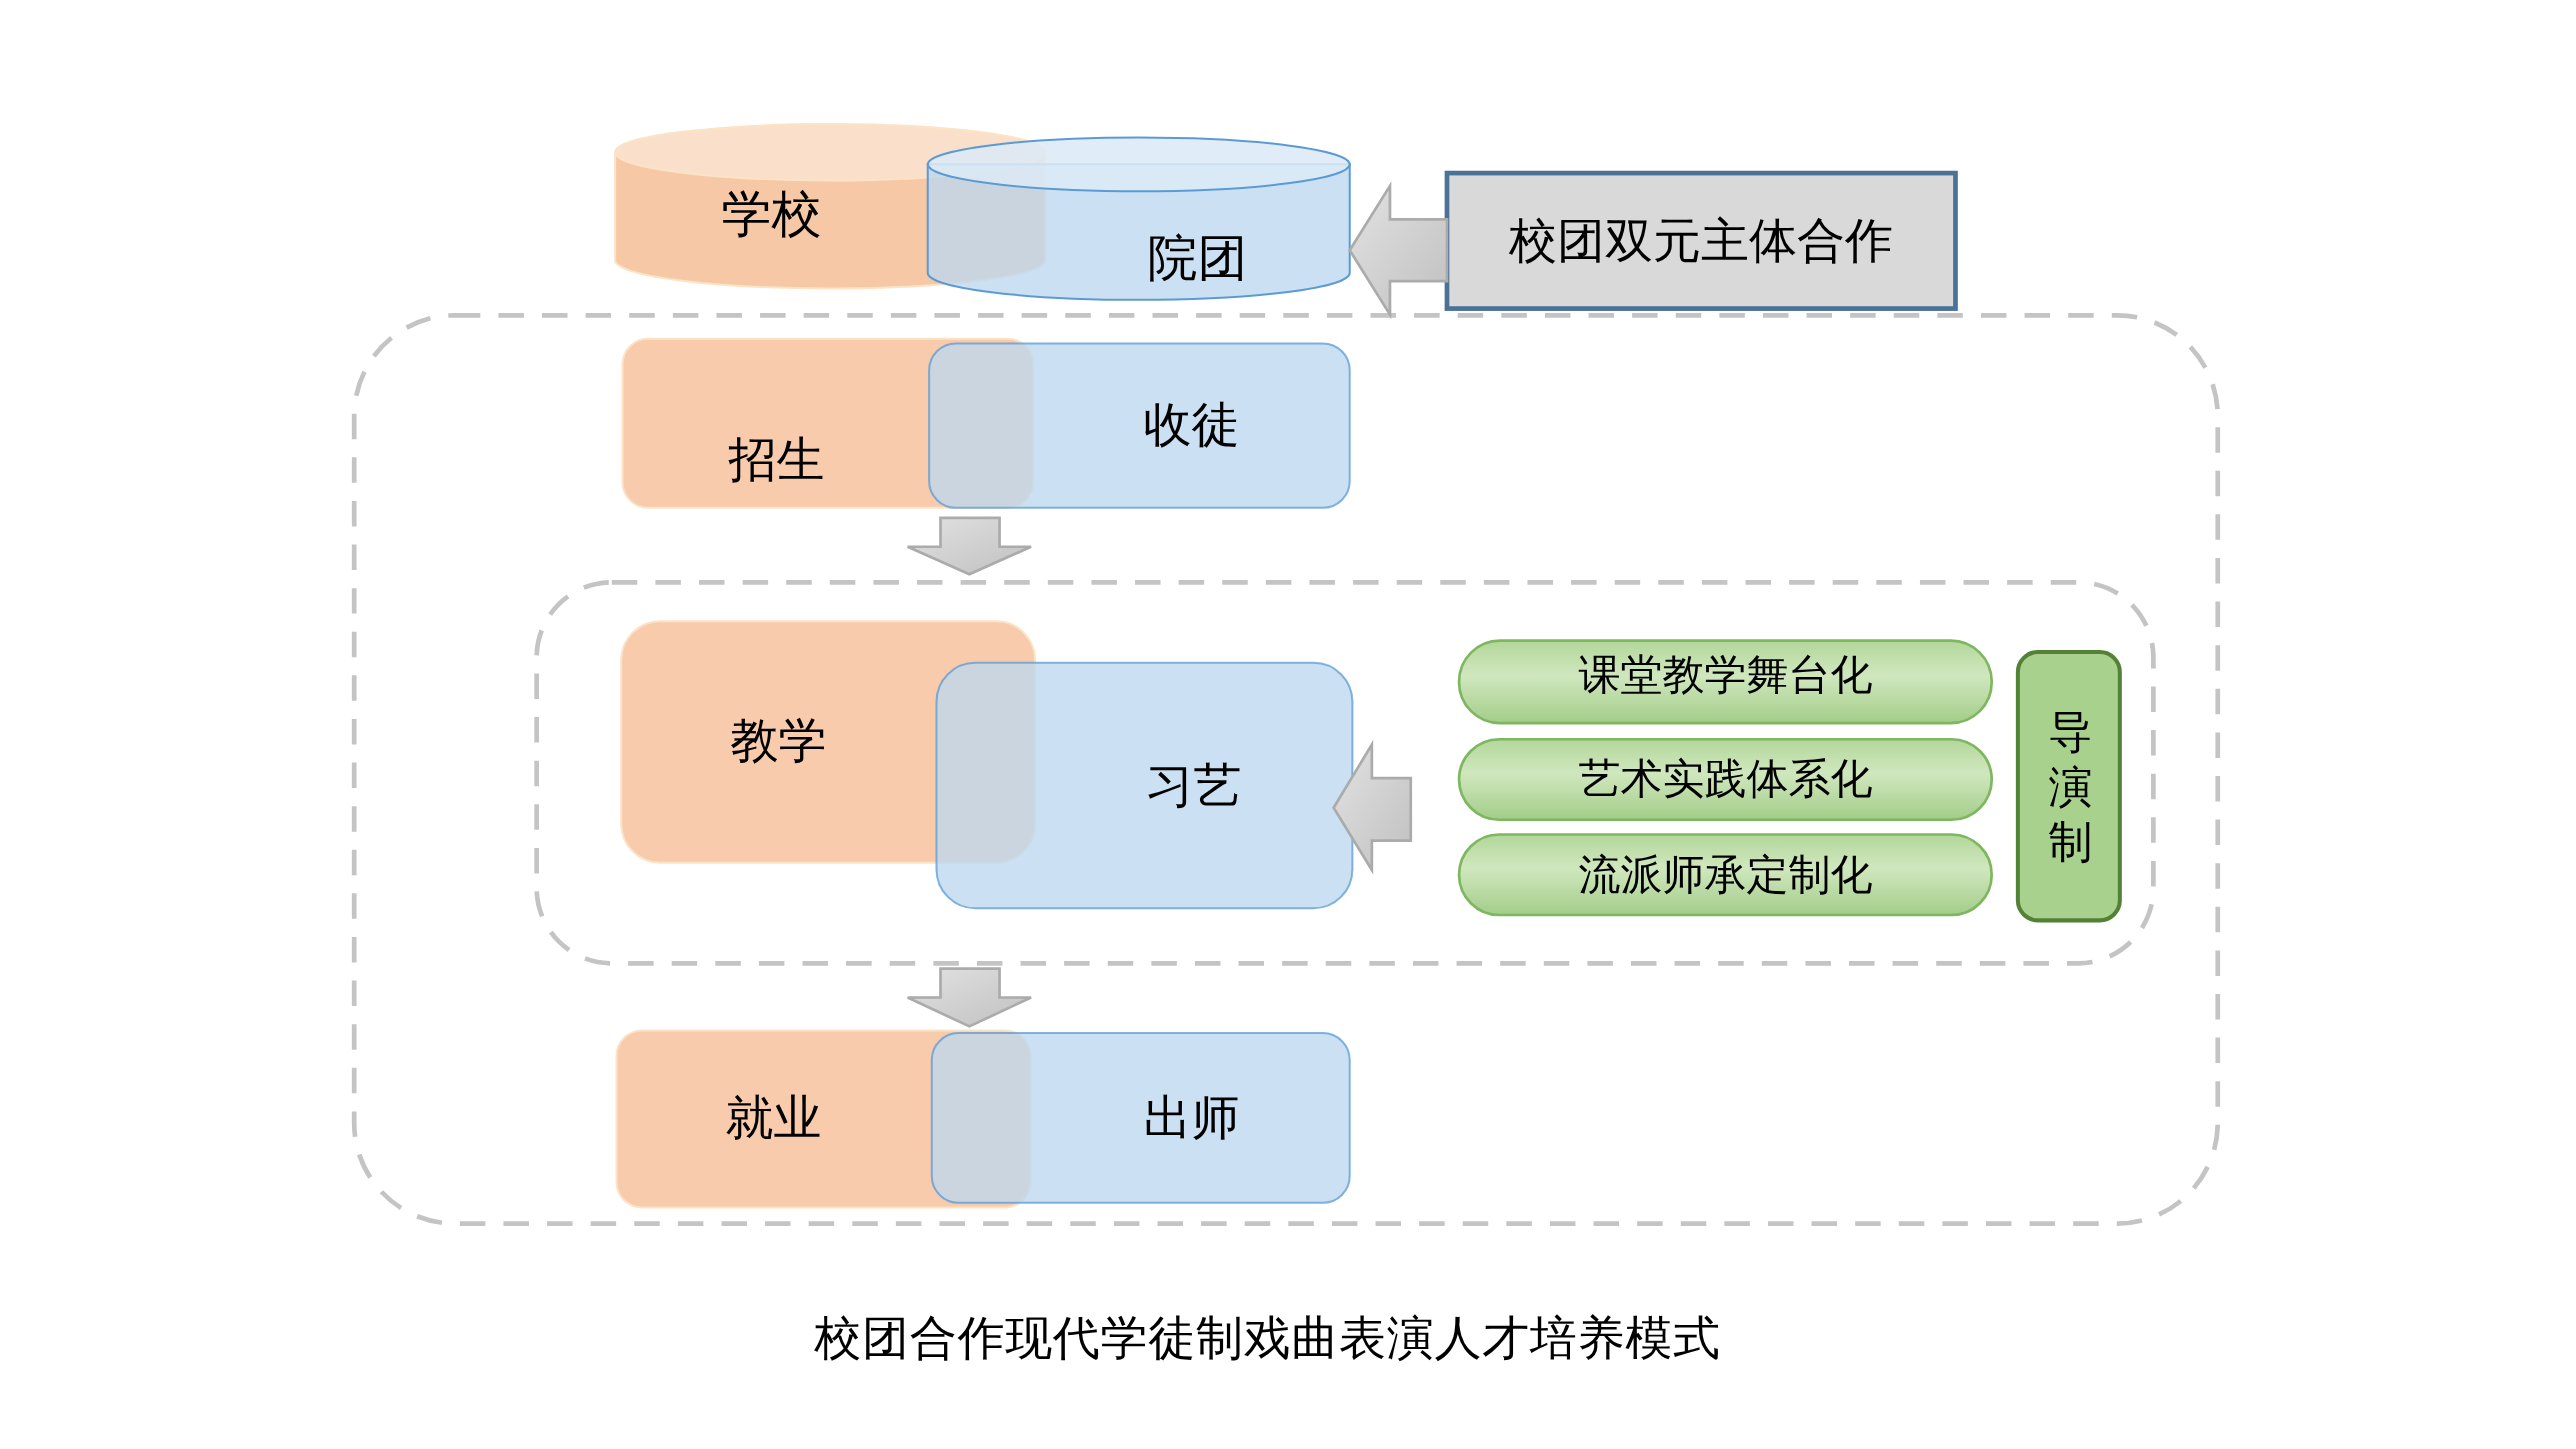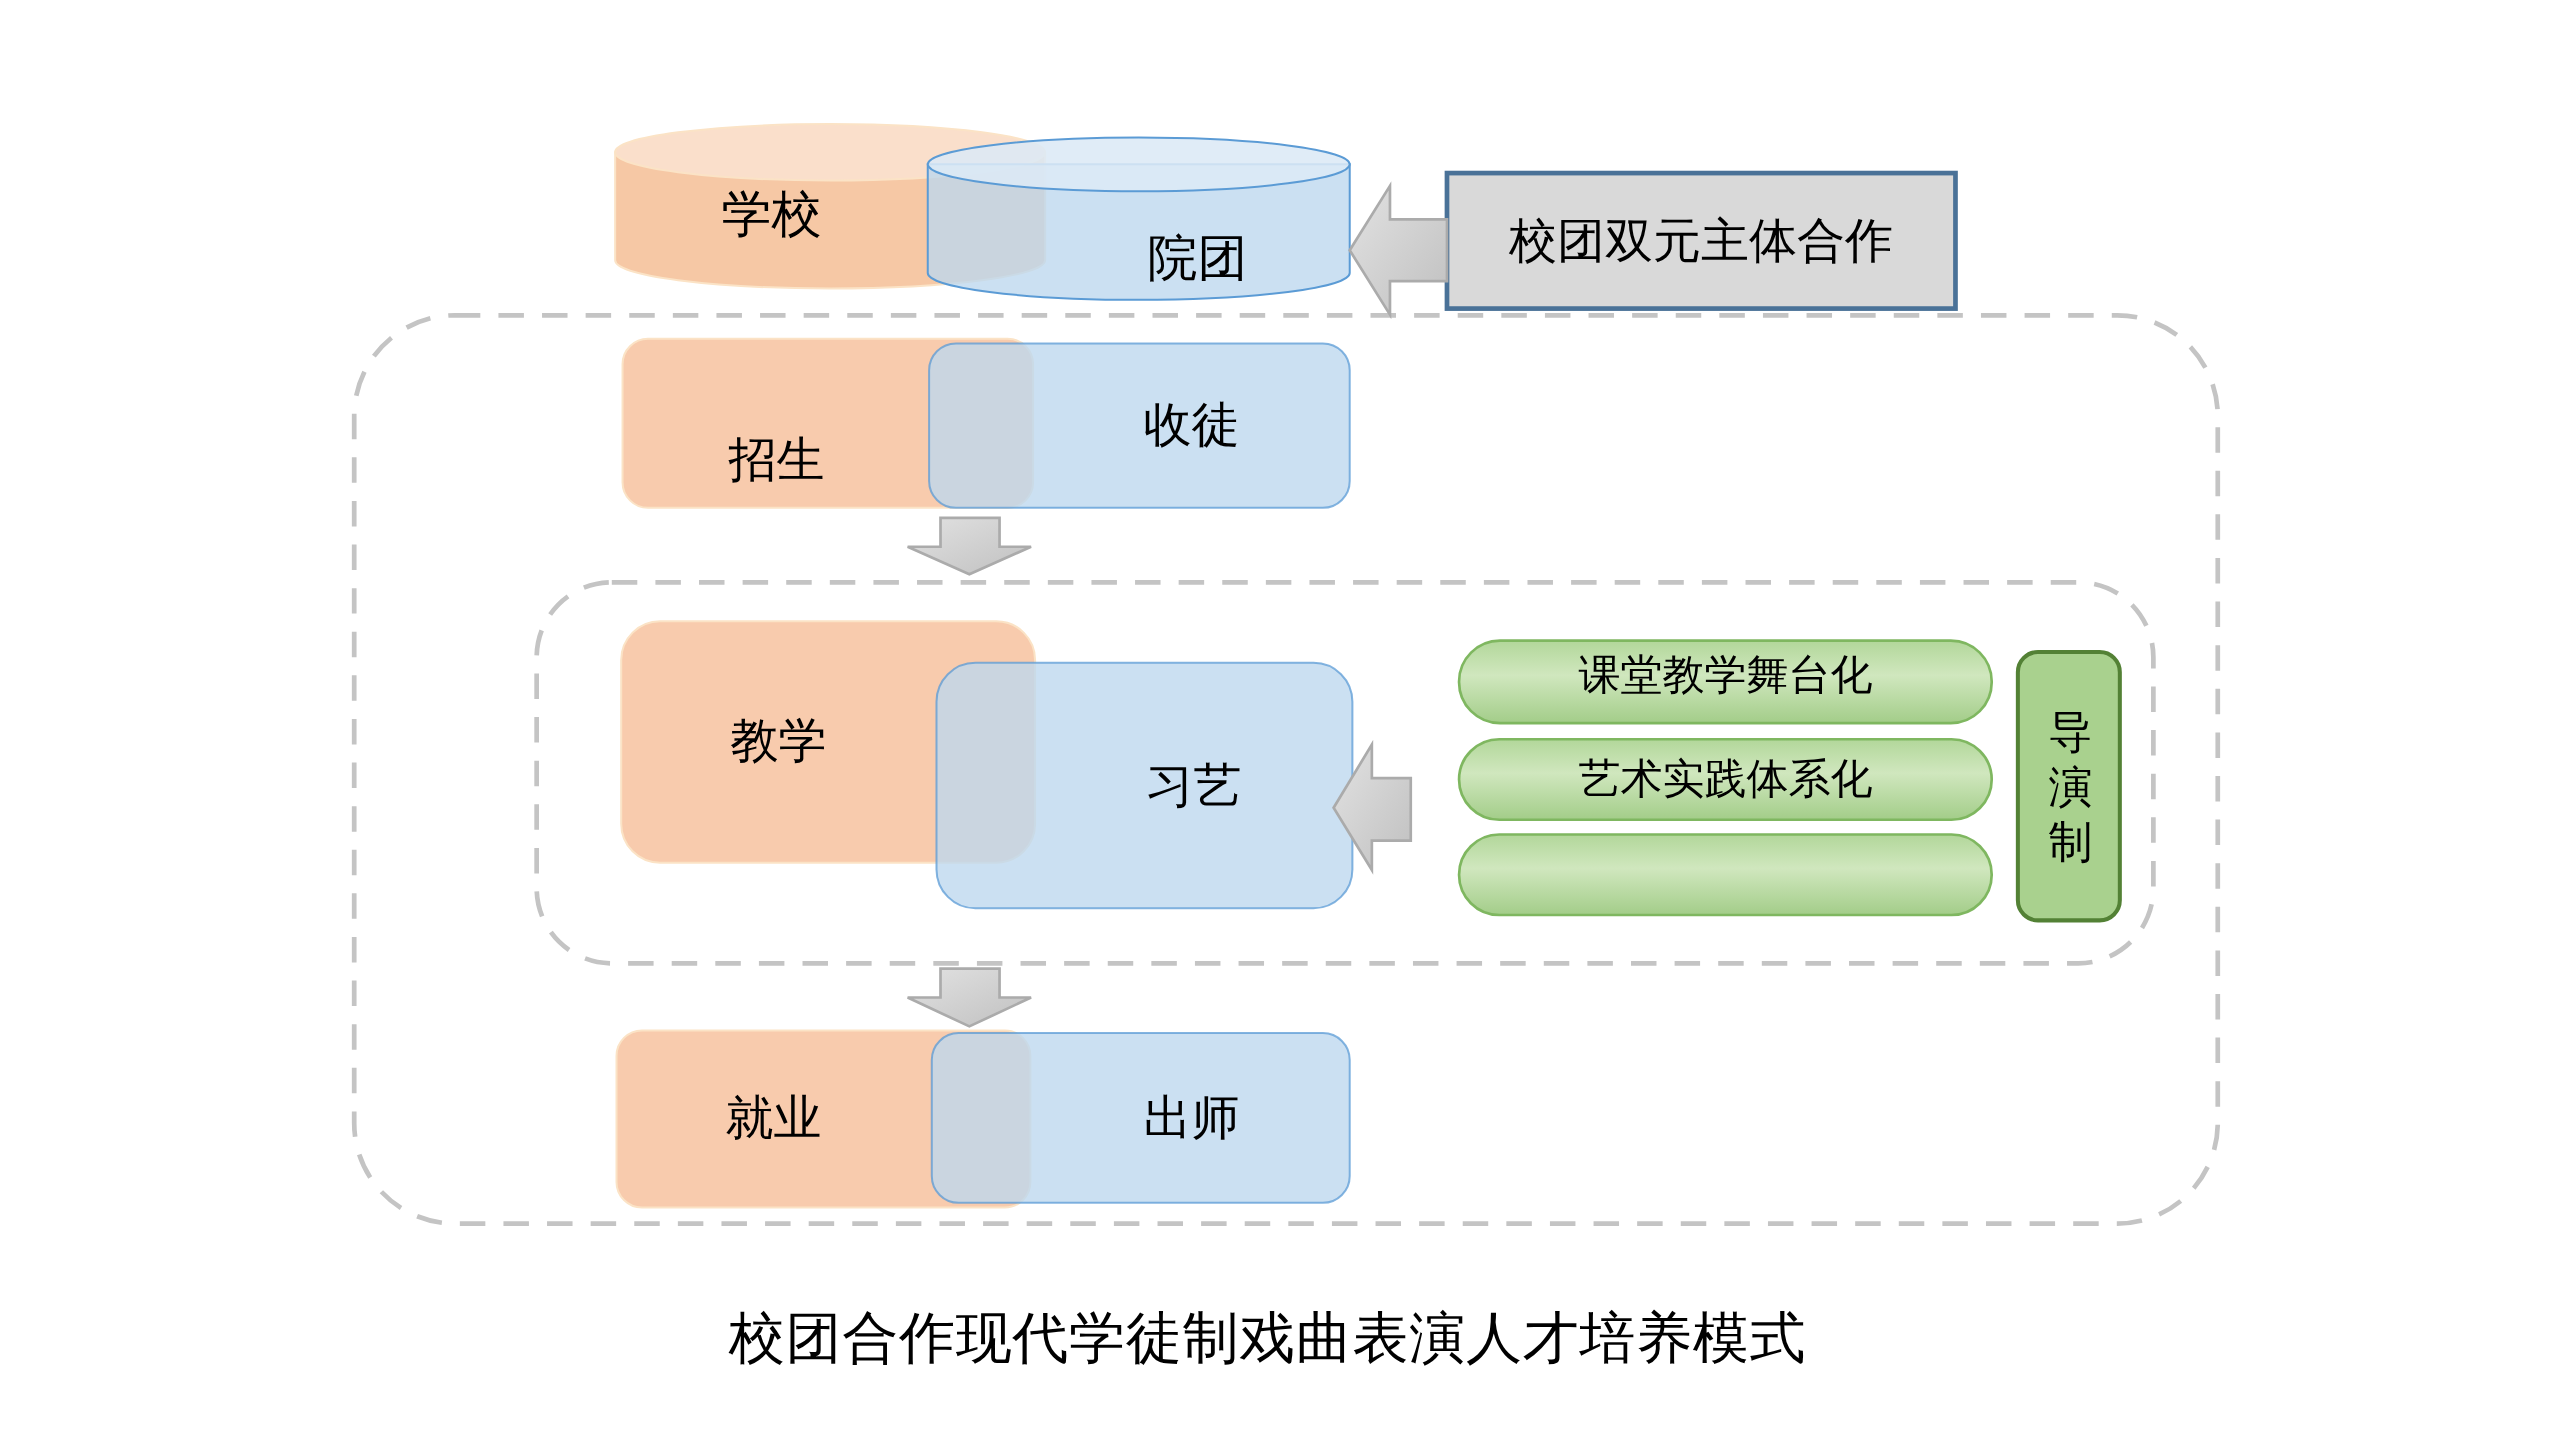--- a/index.html
+++ b/index.html
@@ -6,21 +6,21 @@
   body{width:2576px;height:1449px;position:relative;overflow:hidden;
        font-family:"Liberation Sans","DejaVu Sans",sans-serif;}
   #canvas{position:absolute;left:0;top:0;width:2576px;height:1449px;padding-left:10px;}
   #shape-layer{position:absolute;left:0;top:0;width:2576px;height:1449px;}
   .lbl{position:absolute;display:flex;align-items:center;justify-content:center;
        color:#000;text-align:center;white-space:nowrap;line-height:1.1;}
   .lbl-entity{font-size:50px;}
   .lbl-stage{font-size:48px;}
   .lbl-coop{font-size:48px;}
   .lbl-pill{font-size:42px;}
-  .lbl-caption{font-size:56px;font-weight:500;letter-spacing:0.7px;}
+  .lbl-caption{font-size:47px;font-weight:500;letter-spacing:0.7px;}
   .lbl-director{font-size:44px;}
   .lbl-director .vtext{width:47px;white-space:normal;word-break:break-all;
        line-height:1.25;text-align:right;}
 </style>
 </head>
 <body>
 
 <div id="canvas">
 
   <svg id="shape-layer" viewBox="0 0 3840 2160">
@@ -84,20 +84,21 @@
   <div class="lbl lbl-stage" style="left:1033px;top:343px;width:317px;height:164px;">收徒</div>
 
   <div class="lbl lbl-stage" style="left:621px;top:621px;width:315px;height:241px;">教学</div>
 
   <div class="lbl lbl-stage" style="left:1035px;top:663px;width:317px;height:246px;">习艺</div>
 
   <div class="lbl lbl-pill" style="left:1459px;top:641px;width:533px;height:69px;">课堂教学舞台化</div>
 
   <div class="lbl lbl-pill" style="left:1459px;top:739px;width:533px;height:81px;">艺术实践体系化</div>
 
+  <div class="lbl lbl-pill" style="left:1459px;top:835px;width:533px;height:81px;">流派师承定制化</div>
 
   <div class="lbl lbl-director" style="left:2018px;top:652px;width:102px;height:268px;">
     <span class="vtext">导演制</span>
   </div>
 
   <div class="lbl lbl-stage" style="left:616px;top:1030px;width:315px;height:177px;">就业</div>
 
   <div class="lbl lbl-stage" style="left:1033px;top:1033px;width:317px;height:170px;">出师</div>
 
   <div class="lbl lbl-caption" style="left:771px;top:1301px;width:993px;height:74px;">校团合作现代学徒制戏曲表演人才培养模式</div>

